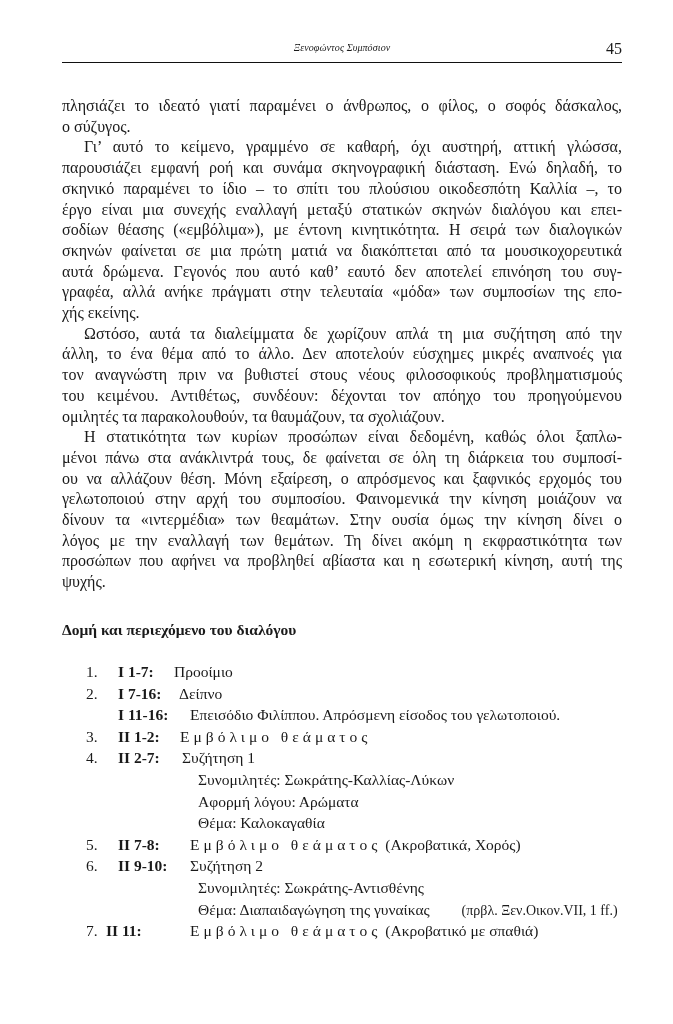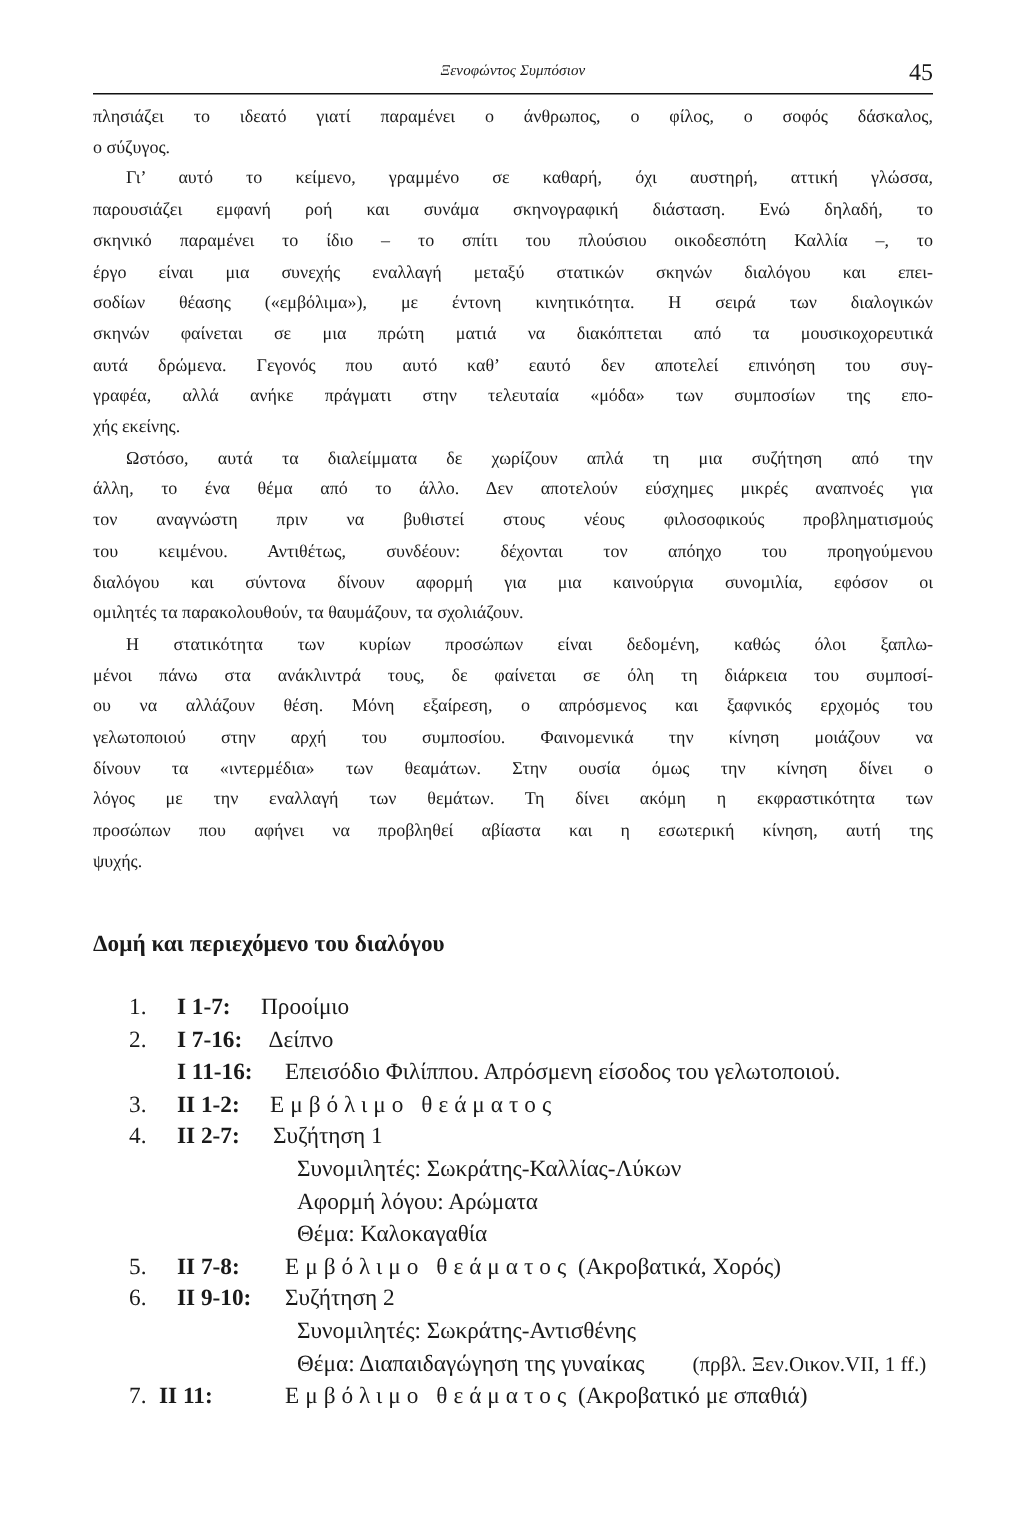--- a/index.html
+++ b/index.html
@@ -4,22 +4,22 @@
 <style>
   html, body { margin: 0; padding: 0; background: #ffffff; }
   body { width: 673px; height: 1024px; position: relative; overflow: hidden;
          font-family: "Liberation Serif", "DejaVu Serif", serif; color: #1a1a1a; }
   .page { position: absolute; left: 62px; top: 0; width: 560px; }
   .header { position: relative; height: 62px; }
   .header-title { position: absolute; left: 0; right: 0; top: 42px; text-align: center;
                   font-size: 10px; letter-spacing: 0.1px; font-style: italic; }
   .header-pagenum { position: absolute; right: 0; top: 40px; font-size: 16px; }
   .header-rule { position: absolute; left: 0; right: 0; top: 62px; border-top: 1.3px solid #111; }
-  .body { position: absolute; top: 67px; left: 0; width: 560px;
-          font-size: 12px; line-height: 20.7px; text-align: justify; }
+  .body { position: absolute; top: 96px; left: 0; width: 560px;
+          font-size: 16px; line-height: 20.7px; text-align: justify; }
   .para { margin: 0; }
   .line { display: block; white-space: nowrap; text-align-last: justify; text-align: justify; }
   .line.last { text-align-last: left; }
   .indent { padding-left: 22px; }
   .section-title { position: absolute; top: 621px; left: 0; width: 560px; text-align: left;
                    font-weight: bold; font-size: 15.5px; }
   .toc { position: absolute; top: 661px; left: 24px; width: 540px; font-size: 15.5px; line-height: 21.6px; }
   .toc-row { position: relative; height: 21.6px; white-space: nowrap; }
   .toc-num { position: absolute; left: 0; }
   .toc-ref { position: absolute; left: 32px; font-weight: bold; }
@@ -54,21 +54,20 @@
       <span class="line">σκηνών φαίνεται σε μια πρώτη ματιά να διακόπτεται από τα μουσικοχορευτικά</span>
       <span class="line">αυτά δρώμενα. Γεγονός που αυτό καθ’ εαυτό δεν αποτελεί επινόηση του συγ-</span>
       <span class="line">γραφέα, αλλά ανήκε πράγματι στην τελευταία «μόδα» των συμποσίων της επο-</span>
       <span class="line last">χής εκείνης.</span>
     </p>
     <p class="para">
       <span class="line indent">Ωστόσο, αυτά τα διαλείμματα δε χωρίζουν απλά τη μια συζήτηση από την</span>
       <span class="line">άλλη, το ένα θέμα από το άλλο. Δεν αποτελούν εύσχημες μικρές αναπνοές για</span>
       <span class="line">τον αναγνώστη πριν να βυθιστεί στους νέους φιλοσοφικούς προβληματισμούς</span>
       <span class="line">του κειμένου. Αντιθέτως, συνδέουν: δέχονται τον απόηχο του προηγούμενου</span>
-      <span class="line">διαλόγου και σύντονα δίνουν αφορμή για μια καινούργια συνομιλία, εφόσον οι</span>
       <span class="line last">ομιλητές τα παρακολουθούν, τα θαυμάζουν, τα σχολιάζουν.</span>
     </p>
     <p class="para">
       <span class="line indent">Η στατικότητα των κυρίων προσώπων είναι δεδομένη, καθώς όλοι ξαπλω-</span>
       <span class="line">μένοι πάνω στα ανάκλιντρά τους, δε φαίνεται σε όλη τη διάρκεια του συμποσί-</span>
       <span class="line">ου να αλλάζουν θέση. Μόνη εξαίρεση, ο απρόσμενος και ξαφνικός ερχομός του</span>
       <span class="line">γελωτοποιού στην αρχή του συμποσίου. Φαινομενικά την κίνηση μοιάζουν να</span>
       <span class="line">δίνουν τα «ιντερμέδια» των θεαμάτων. Στην ουσία όμως την κίνηση δίνει ο</span>
       <span class="line">λόγος με την εναλλαγή των θεμάτων. Τη δίνει ακόμη η εκφραστικότητα των</span>
       <span class="line">προσώπων που αφήνει να προβληθεί αβίαστα και η εσωτερική κίνηση, αυτή της</span>

